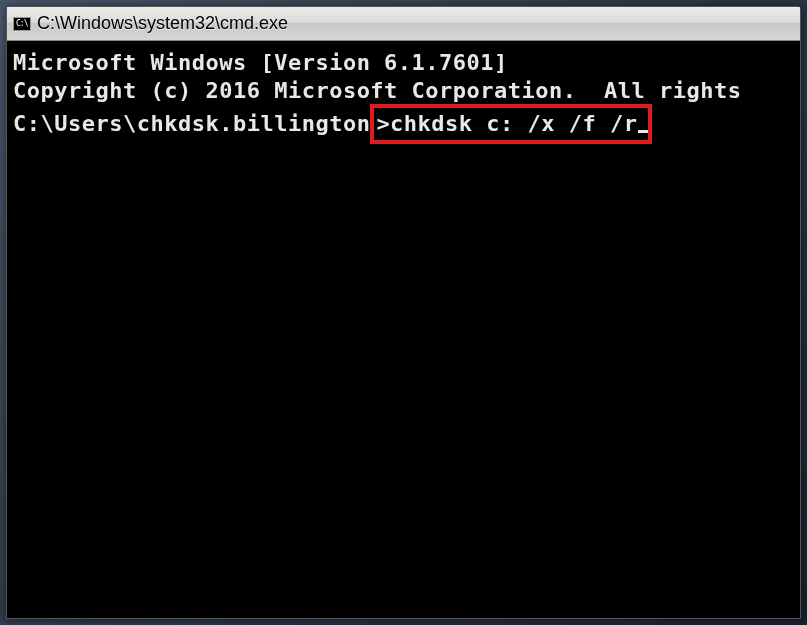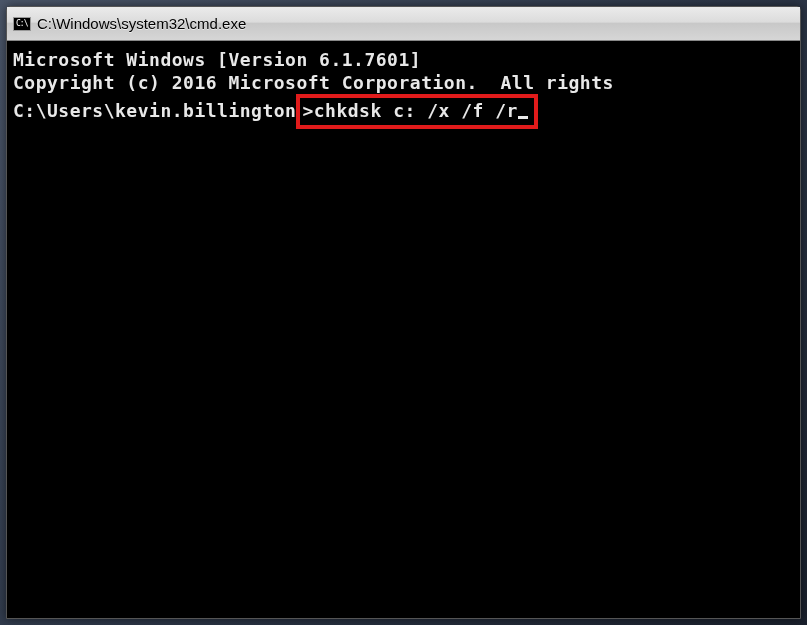--- a/index.html
+++ b/index.html
@@ -43,45 +43,45 @@
       align-items: center;
       justify-content: flex-start;
       padding-left: 2px;
       font-size: 8px;
       color: #fff;
       font-family: monospace;
       line-height: 1;
       letter-spacing: -1px;
     }
     .titlebar-text {
-      font-size: 15px;
+      font-size: 18px;
       color: #000;
       white-space: nowrap;
       text-shadow: 0 1px 0 rgba(255,255,255,0.6);
     }
     .terminal {
       flex: 1;
       background: #000;
       padding: 8px 6px;
       font-family: "Consolas", "Lucida Console", monospace;
-      font-size: 18px;
+      font-size: 22px;
       color: #e8e8e8;
       font-weight: bold;
       letter-spacing: 0.5px;
       line-height: 1.25;
       white-space: pre;
       overflow: hidden;
       position: relative;
     }
     .terminal-line {
       display: block;
     }
     .highlight-box {
       border: 4px solid #e11b1b;
-      padding: 2px 6px 2px 2px;
+      padding: 2px 0 2px 2px;
       display: inline-block;
     }
     .cursor {
       display: inline-block;
       width: 10px;
       height: 3px;
       background: #e8e8e8;
       vertical-align: baseline;
       margin-left: 0px;
       position: relative;
@@ -89,14 +89,14 @@
     }
   </style>
 </head>
 <body>
 
 <div class="window">
   <div class="titlebar">
     <div class="titlebar-icon">C:\</div>
     <div class="titlebar-text">C:\Windows\system32\cmd.exe</div>
   </div>
-  <div class="terminal"><span class="terminal-line">Microsoft Windows [Version 6.1.7601]</span><span class="terminal-line">Copyright (c) 2016 Microsoft Corporation.  All rights</span><span class="terminal-line"></span><span class="terminal-line"><span>C:\Users\kevin.billington</span><span class="highlight-box"><span>&gt;chkdsk c: /x /f /r</span><span class="cursor"></span></span></span></div>
+  <div class="terminal"><span class="terminal-line">Microsoft Windows [Version 6.1.7601]</span><span class="terminal-line">Copyright (c) 2016 Microsoft Corporation.  All rights</span><span class="terminal-line"></span><span class="terminal-line"><span>C:\Users\chkdsk.billington</span><span class="highlight-box"><span>&gt;chkdsk c: /x /f /r</span><span class="cursor"></span></span></span></div>
 </div>
 
 </body></html>

